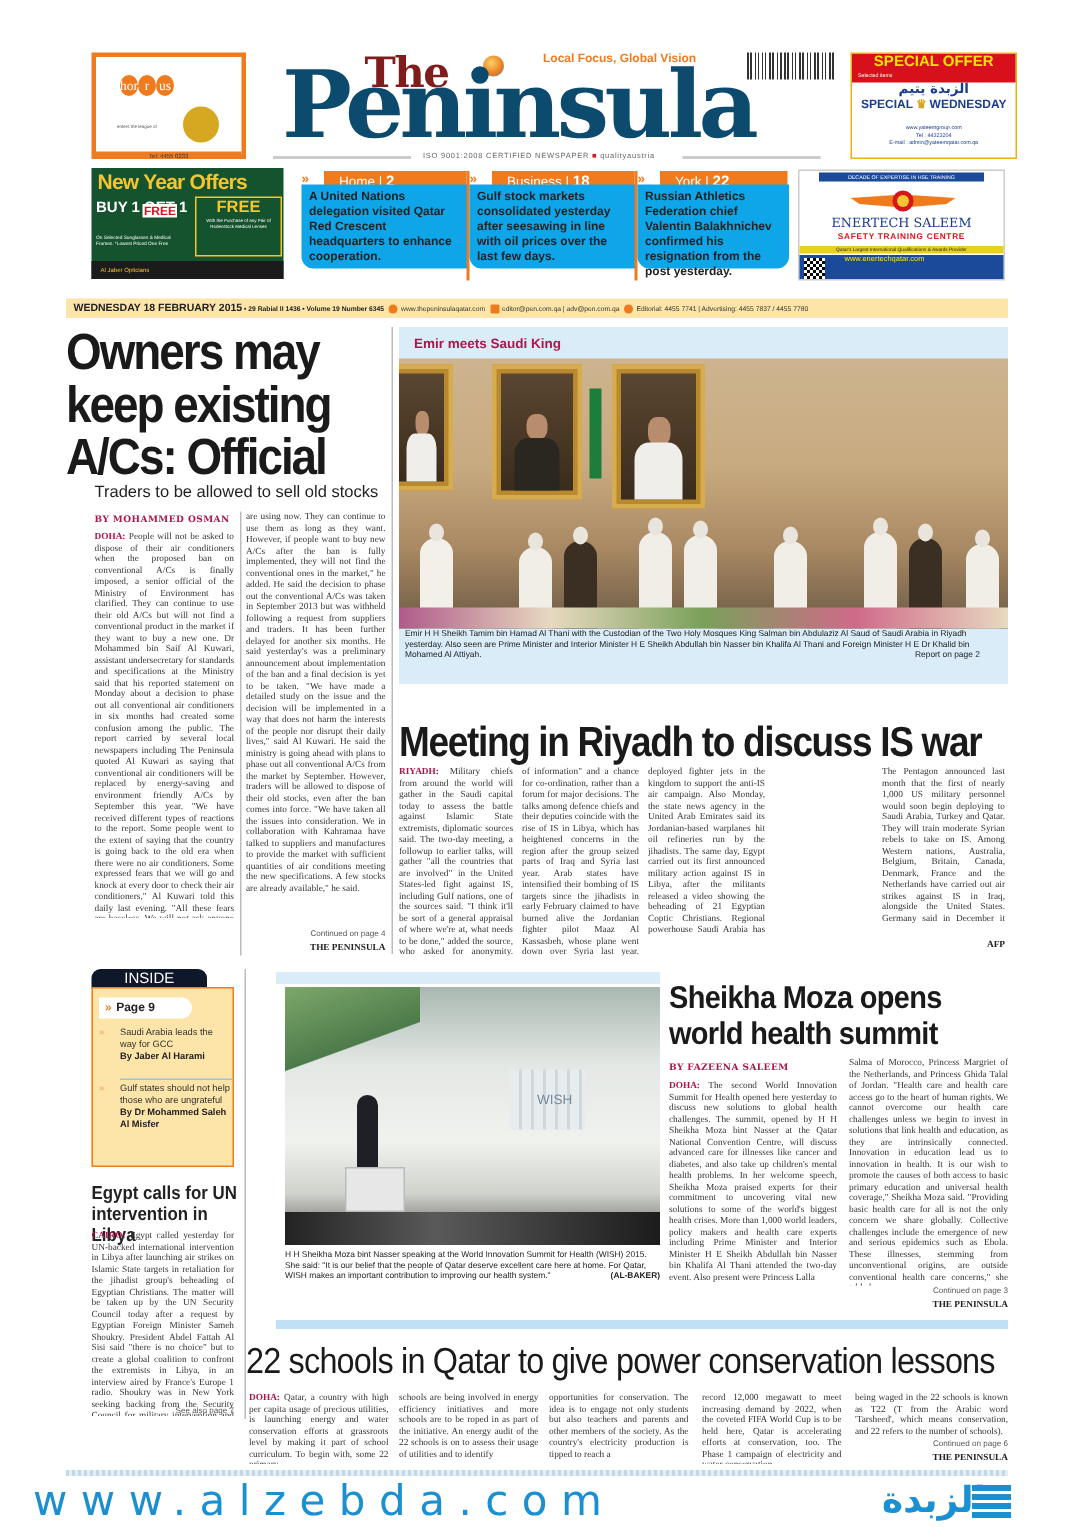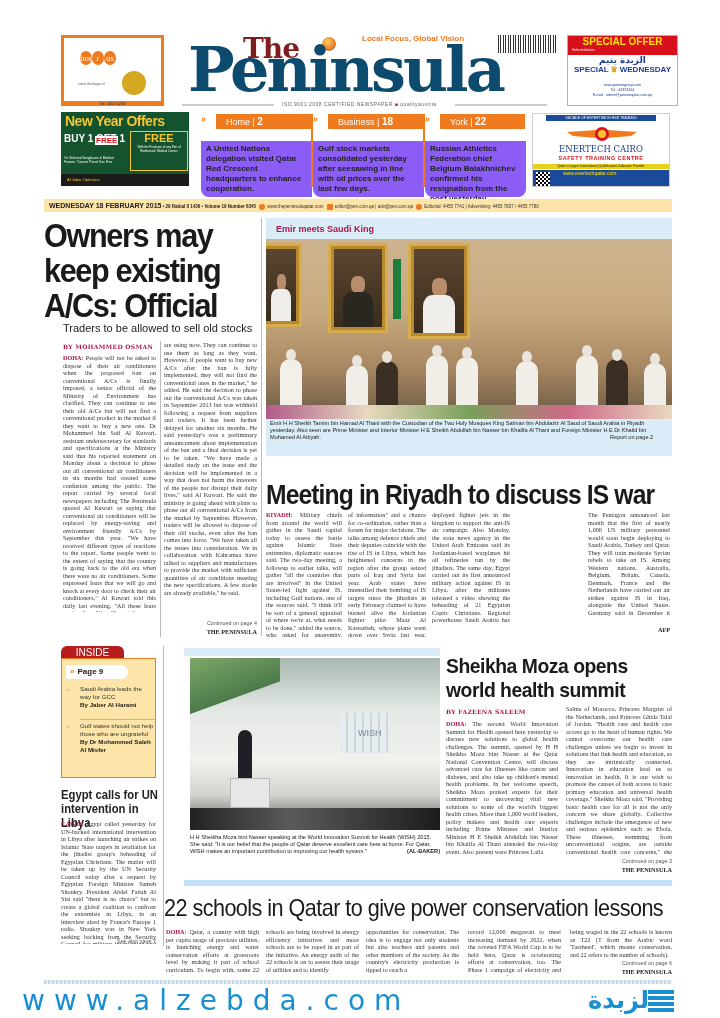--- a/index.html
+++ b/index.html
@@ -35,21 +35,21 @@
 #ad-newyear .free1{position:absolute;left:34px;top:24px;color:#d6151e;background:#fff;font-family:"Liberation Sans",sans-serif;font-weight:bold;font-size:8px;padding:0 1px}
 #ad-newyear .box{position:absolute;left:69px;top:19px;width:58px;height:40px;border:1px solid #f5c431}
 #ad-newyear .box .f{color:#f5c431;font-family:"Liberation Sans",sans-serif;font-weight:bold;font-size:11px;text-align:center}
 #ad-newyear .box .d{color:#fff;font-size:3px;font-family:"Liberation Sans",sans-serif;text-align:center;padding:1px}
 #ad-newyear .small{position:absolute;left:3px;top:44px;width:62px;color:#fff;font-size:3.2px;font-family:"Liberation Sans",sans-serif;line-height:4px}
 #ad-newyear .ft{position:absolute;left:0;right:0;bottom:0;height:12px;background:#1b1b1b;color:#f5c431;font-size:4px;font-family:"Liberation Sans",sans-serif;line-height:12px;padding-left:6px}
 .teaser{top:113px;width:110px;height:74px}
 .teaser .hd{position:absolute;left:15px;top:1px;right:0;height:15px;background:#f07a1e;color:#fff;font-family:"Liberation Sans",sans-serif;font-size:9px;line-height:15px;padding-left:10px}
 .teaser .hd b{font-size:10px}
 .teaser .arr{position:absolute;left:0;top:1px;color:#f07a1e;font-weight:bold;font-family:"Liberation Sans",sans-serif;font-size:9px}
-.teaser .txt{position:absolute;left:0;top:28px;right:-1px;height:56px;background:#8b5cf6;border-radius:0 0 0 8px;color:#222;font-family:"Liberation Sans",sans-serif;font-weight:bold;font-size:8px;line-height:10px;padding:3px 5px}
+.teaser .txt{position:absolute;left:0;top:10px;right:-1px;height:56px;background:#0ea5e9;border-radius:0 0 0 8px;color:#222;font-family:"Liberation Sans",sans-serif;font-weight:bold;font-size:8px;line-height:10px;padding:3px 5px}
 .teaser .sep{position:absolute;right:-2px;top:1px;width:2px;height:73px;background:#f07a1e}
 #ad-enertech{left:532px;top:113px;width:138px;height:74px;background:#fff;border:1px solid #ccc}
 #ad-enertech .top{background:#1b4a9a;color:#fff;font-size:3.5px;font-family:"Liberation Sans",sans-serif;text-align:center;height:6px;line-height:6px;width:110px;margin:1px auto}
 #ad-enertech .wing{position:absolute;left:34px;top:12px;width:70px;height:16px}
 #ad-enertech .name{position:absolute;top:30px;width:100%;text-align:center;color:#1b3d8f;font-family:"DejaVu Serif",serif;font-size:8.5px}
 #ad-enertech .name2{position:absolute;top:41px;width:100%;text-align:center;color:#d6151e;font-family:"Liberation Sans",sans-serif;font-size:5.5px;font-weight:bold;letter-spacing:.5px}
 #ad-enertech .strip{position:absolute;top:50px;left:0;right:0;height:5px;background:#e6d21b;font-size:3.2px;color:#222;text-align:center;font-family:"Liberation Sans",sans-serif;line-height:5px}
 #ad-enertech .bot{position:absolute;top:56px;left:0;right:0;bottom:0;background:#1b4a9a;color:#ffe400;font-size:5px;font-family:"Liberation Sans",sans-serif;padding-left:30px;line-height:6px}
 #ad-enertech .qr{position:absolute;left:3px;top:58px;width:14px;height:14px;background:repeating-conic-gradient(#000 0 25%,#fff 0 50%) 0 0/4px 4px}
 #dateline{left:44px;top:199px;width:628px;height:13px;background:#fde4a8;font-family:"Liberation Sans",sans-serif;font-size:4.5px;line-height:13px;padding-left:5px;color:#333;white-space:nowrap}
@@ -68,21 +68,21 @@
 .frame .in{position:absolute;inset:3px;background:linear-gradient(180deg,#5a4630,#3a2c1c)}
 .frame .face{position:absolute;left:35%;top:35%;width:30%;height:22%;background:#b88d6e;border-radius:40%}
 .frame .cloth{position:absolute;left:18%;top:55%;width:64%;height:45%;background:#f0eeea;border-radius:30% 30% 0 0}
 .person{position:absolute;width:22px;height:44px;bottom:0;background:#f1eee8;border-radius:10px 10px 0 0}
 .person::before{content:"";position:absolute;left:6px;top:-10px;width:10px;height:12px;border-radius:50%;background:#e9e5dd}
 .flag{position:absolute;background:#1d7d3a}
 #emir-caption{left:270px;top:420px;width:398px;font-family:"Liberation Sans",sans-serif;font-size:5.6px;line-height:7px;color:#222}
 #emir-report{left:610px;top:434px;font-family:"Liberation Sans",sans-serif;font-size:5.6px;color:#222}
 #riyadh-headline{left:266px;top:479px;font-family:"Liberation Sans",sans-serif;font-weight:bold;font-size:28px;color:#1a1a1a;letter-spacing:-1px;transform:scaleX(.88);transform-origin:left;white-space:nowrap}
 
-#inside-tab{left:61px;top:646px;width:63px;height:13px;background:#b91c1c;border-radius:6px 6px 0 0;color:#fff;font-family:"Liberation Sans",sans-serif;font-size:10px;text-align:center;line-height:13px}
+#inside-tab{left:61px;top:646px;width:77px;height:13px;background:#0f172a;border-radius:6px 6px 0 0;color:#fff;font-family:"Liberation Sans",sans-serif;font-size:10px;text-align:center;line-height:13px}
 #inside-box{left:61px;top:658px;width:95px;height:120px;background:#fde4a8;border:1px solid #f07a1e;border-radius:0 0 0 0}
 #inside-box .pg{position:absolute;left:4px;top:6px;width:62px;height:14px;background:#fff;border-radius:0 7px 7px 0;font-family:"Liberation Sans",sans-serif;font-weight:bold;font-size:8px;line-height:14px;padding-left:4px;color:#222}
 #inside-box .pg i{font-style:normal;color:#f07a1e;margin-right:3px}
 .inside-item{position:absolute;left:4px;width:88px;font-family:"Liberation Sans",sans-serif;font-size:6.2px;line-height:8px;color:#333;padding-left:14px}
 .inside-item i{position:absolute;left:0;top:0;color:#f0b070;font-style:normal;font-weight:bold}
 .inside-item b{display:block;color:#222}
 #egypt-headline{left:61px;top:788px;width:110px;font-family:"Liberation Sans",sans-serif;font-weight:bold;font-size:12.5px;line-height:14px;color:#222;transform:scaleX(.9);transform-origin:left}
 
 #moza-topbar{left:184px;top:648px;width:256px;height:8px;background:#d9ecf7}
 #moza-photo{left:190px;top:658px;width:250px;height:172px;background:linear-gradient(180deg,#a8b8b0 0%,#e4e8e4 30%,#f0f2ee 60%,#d0d2cc 80%,#555 100%);overflow:hidden}
@@ -153,31 +153,31 @@
 </div>
 <div class="abs teaser" style="left:313px">
   <span class="arr">»</span>
   <div class="hd"><span>Business</span> | <b>18</b></div>
   <div class="txt">Gulf stock markets consolidated yesterday after seesawing in line with oil prices over the last few days.</div>
   <div class="sep"></div>
 </div>
 <div class="abs teaser" style="left:425px;width:100px">
   <span class="arr">»</span>
   <div class="hd"><span>York</span> | <b>22</b></div>
-  <div class="txt" style="border-radius:0 0 8px 8px">Russian Athletics Federation chief Belgium Balakhnichev confirmed his resignation from the post yesterday.</div>
+  <div class="txt" style="border-radius:0 0 8px 8px">Russian Athletics Federation chief Valentin Balakhnichev confirmed his resignation from the post yesterday.</div>
 </div>
 
 <div class="abs" id="ad-enertech">
   <div class="top">DECADE OF EXPERTISE IN HSE TRAINING</div>
   <svg class="wing" viewBox="0 0 70 16">
       <path d="M0 6 L30 4 L30 12 L6 10Z M70 6 L40 4 L40 12 L64 10Z" fill="#f07a1e"></path>
       <circle cx="35" cy="8" r="7" fill="#d6151e"></circle>
       <circle cx="35" cy="8" r="4" fill="#f5c431"></circle>
     </svg>
-  <div class="name">ENERTECH CAIRO</div>
+  <div class="name">ENERTECH SALEEM</div>
   <div class="name2">SAFETY TRAINING CENTRE</div>
   <div class="strip">Qatar's Largest International Qualifications &amp; Awards Provider</div>
   <div class="bot">www.enertechqatar.com</div>
   <div class="qr"></div>
 </div>
 
 <div class="abs" id="dateline">
   <b>WEDNESDAY 18 FEBRUARY 2015</b>
   <b style="font-size:4.5px">• 29 Rabial II 1436 • Volume 19 Number 6345</b>
   <span class="ico"></span><span>www.thepeninsulaqatar.com</span>

